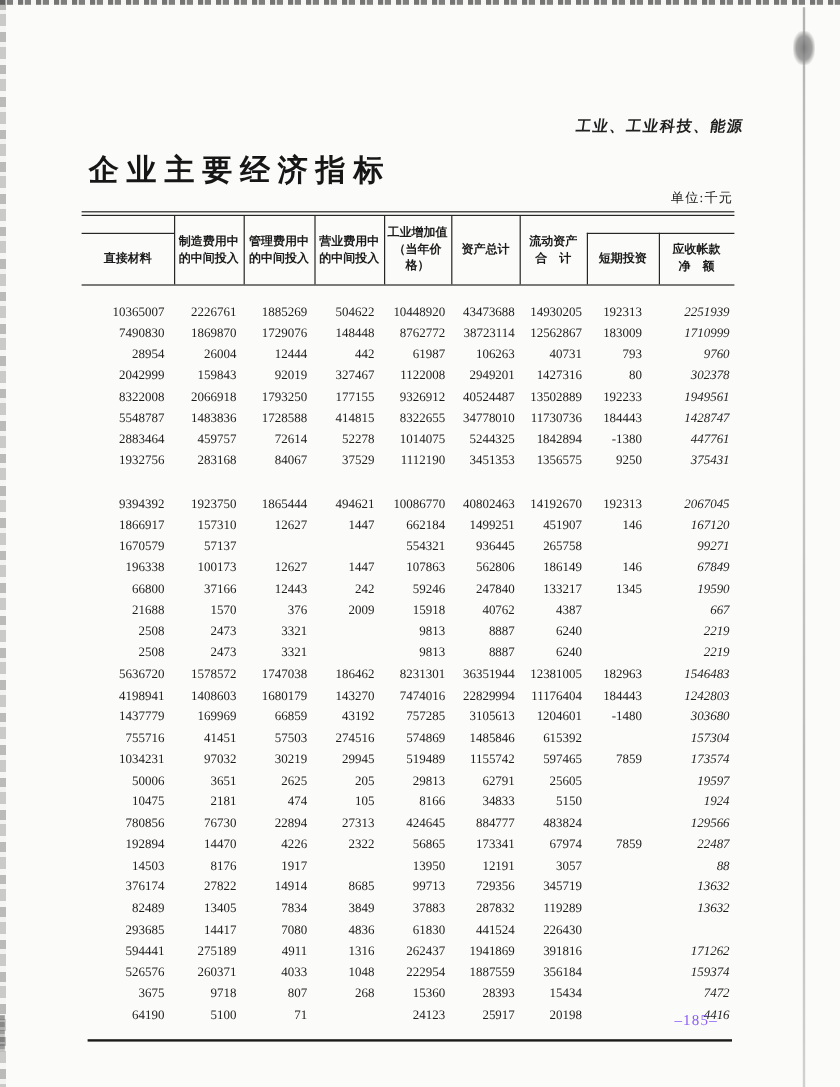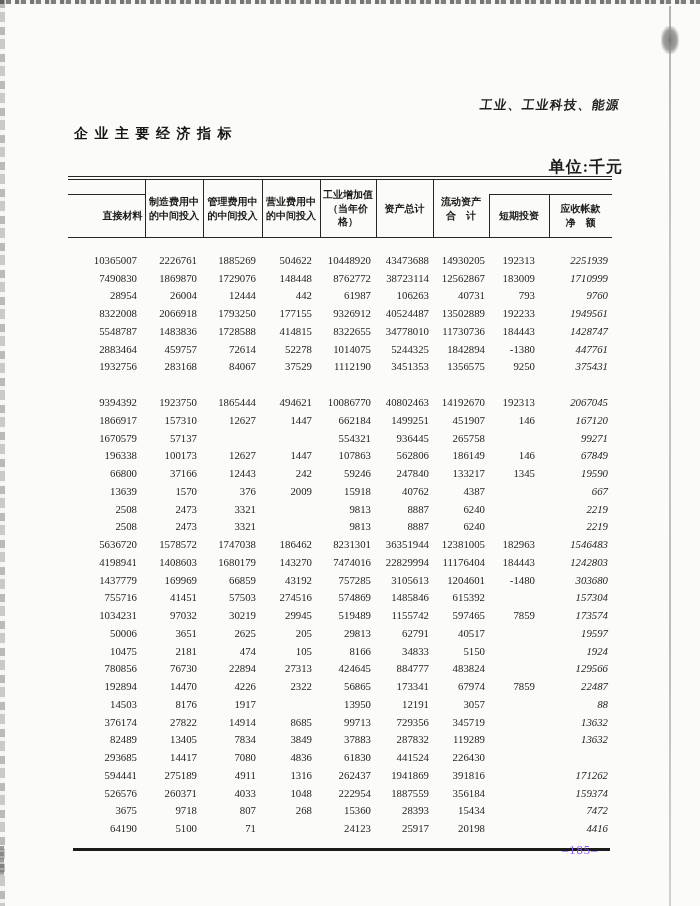--- a/index.html
+++ b/index.html
@@ -16,23 +16,23 @@
     background:repeating-linear-gradient(180deg,rgba(60,60,60,.75) 0 8px,rgba(170,170,170,.25) 8px 12px,rgba(70,70,70,.6) 12px 22px,rgba(190,190,190,.2) 22px 27px);}
   .fold-line{position:absolute;top:6px;left:669px;width:2px;height:900px;opacity:.75;
     background:linear-gradient(180deg,#9a9a9a,#b8b8b8 30%,#a6a6a6 70%,#c2c2c2);}
   .fold-blob{position:absolute;top:26px;left:661px;width:18px;height:28px;opacity:.85;
     background:radial-gradient(ellipse at center,#6e6e6e 0%,#8f8f8f 50%,rgba(200,200,200,0) 78%);}
   .speck-bl{position:absolute;left:0;top:846px;width:4px;height:30px;opacity:.55;
     background:repeating-linear-gradient(180deg,#555 0 4px,#999 4px 6px);}
   
   .running-head{position:absolute;top:97px;right:80px;font-weight:700;font-size:12.5px;
     letter-spacing:1.5px;transform:skewX(-8deg);color:#202020;}
-  .doc-title{position:absolute;top:125px;left:74px;font-size:14px;font-weight:700;
+  .doc-title{position:absolute;top:125px;left:74px;font-size:25px;font-weight:700;
     letter-spacing:6.5px;color:#161616;}
-  .unit-label{position:absolute;top:157px;right:77px;font-size:16px;font-weight:700;letter-spacing:1px;}
+  .unit-label{position:absolute;top:157px;right:89px;font-size:11px;font-weight:400;letter-spacing:1px;}
   .page-number{position:absolute;top:843px;left:562px;font-size:12.5px;letter-spacing:1px;color:#8b5cf6;}
   
   .table-wrap{position:absolute;left:68px;top:176px;width:544px;}
   .thead{position:relative;height:62px;}
   .hline{position:absolute;left:0;width:544px;height:1px;background:#262626;}
   .hline.top1{top:0;height:1.4px;}
   .hline.top2{top:3.4px;}
   .hline.bottom{top:61px;height:1.4px;}
   .subline{position:absolute;height:1px;background:#262626;top:18px;}
   .subline.col1{left:0;width:77px;}
@@ -84,21 +84,21 @@
 
       <div class="vline" style="left:77px"></div>
       <div class="vline" style="left:135px"></div>
       <div class="vline" style="left:194px"></div>
       <div class="vline" style="left:252px"></div>
       <div class="vline" style="left:308px"></div>
       <div class="vline" style="left:365px"></div>
       <div class="vline part" style="left:421px"></div>
       <div class="vline part" style="left:481px"></div>
 
-      <div class="hcell low" style="left:16px;width:77px">
+      <div class="hcell low" style="left:0;width:77px">
         <span>直接材料</span>
       </div>
       <div class="hcell full" style="left:77px;width:58px">
         <span>制造费用中</span>
         <span>的中间投入</span>
       </div>
       <div class="hcell full" style="left:135px;width:59px">
         <span>管理费用中</span>
         <span>的中间投入</span>
       </div>
@@ -154,20 +154,31 @@
           <div class="tcell c1">26004</div>
           <div class="tcell c2">12444</div>
           <div class="tcell c3">442</div>
           <div class="tcell c4">61987</div>
           <div class="tcell c5">106263</div>
           <div class="tcell c6">40731</div>
           <div class="tcell c7">793</div>
           <div class="tcell c8">9760</div>
         </div>
         <div class="trow">
+          <div class="tcell c0">2042999</div>
+          <div class="tcell c1">159843</div>
+          <div class="tcell c2">92019</div>
+          <div class="tcell c3">327467</div>
+          <div class="tcell c4">1122008</div>
+          <div class="tcell c5">2949201</div>
+          <div class="tcell c6">1427316</div>
+          <div class="tcell c7">80</div>
+          <div class="tcell c8">302378</div>
+        </div>
+        <div class="trow">
           <div class="tcell c0">8322008</div>
           <div class="tcell c1">2066918</div>
           <div class="tcell c2">1793250</div>
           <div class="tcell c3">177155</div>
           <div class="tcell c4">9326912</div>
           <div class="tcell c5">40524487</div>
           <div class="tcell c6">13502889</div>
           <div class="tcell c7">192233</div>
           <div class="tcell c8">1949561</div>
         </div>
@@ -254,21 +265,21 @@
           <div class="tcell c1">37166</div>
           <div class="tcell c2">12443</div>
           <div class="tcell c3">242</div>
           <div class="tcell c4">59246</div>
           <div class="tcell c5">247840</div>
           <div class="tcell c6">133217</div>
           <div class="tcell c7">1345</div>
           <div class="tcell c8">19590</div>
         </div>
         <div class="trow">
-          <div class="tcell c0">13639</div>
+          <div class="tcell c0">21688</div>
           <div class="tcell c1">1570</div>
           <div class="tcell c2">376</div>
           <div class="tcell c3">2009</div>
           <div class="tcell c4">15918</div>
           <div class="tcell c5">40762</div>
           <div class="tcell c6">4387</div>
           <div class="tcell c7"></div>
           <div class="tcell c8">667</div>
         </div>
         <div class="trow">
@@ -348,21 +359,21 @@
           <div class="tcell c7">7859</div>
           <div class="tcell c8">173574</div>
         </div>
         <div class="trow">
           <div class="tcell c0">50006</div>
           <div class="tcell c1">3651</div>
           <div class="tcell c2">2625</div>
           <div class="tcell c3">205</div>
           <div class="tcell c4">29813</div>
           <div class="tcell c5">62791</div>
-          <div class="tcell c6">40517</div>
+          <div class="tcell c6">25605</div>
           <div class="tcell c7"></div>
           <div class="tcell c8">19597</div>
         </div>
         <div class="trow">
           <div class="tcell c0">10475</div>
           <div class="tcell c1">2181</div>
           <div class="tcell c2">474</div>
           <div class="tcell c3">105</div>
           <div class="tcell c4">8166</div>
           <div class="tcell c5">34833</div>

